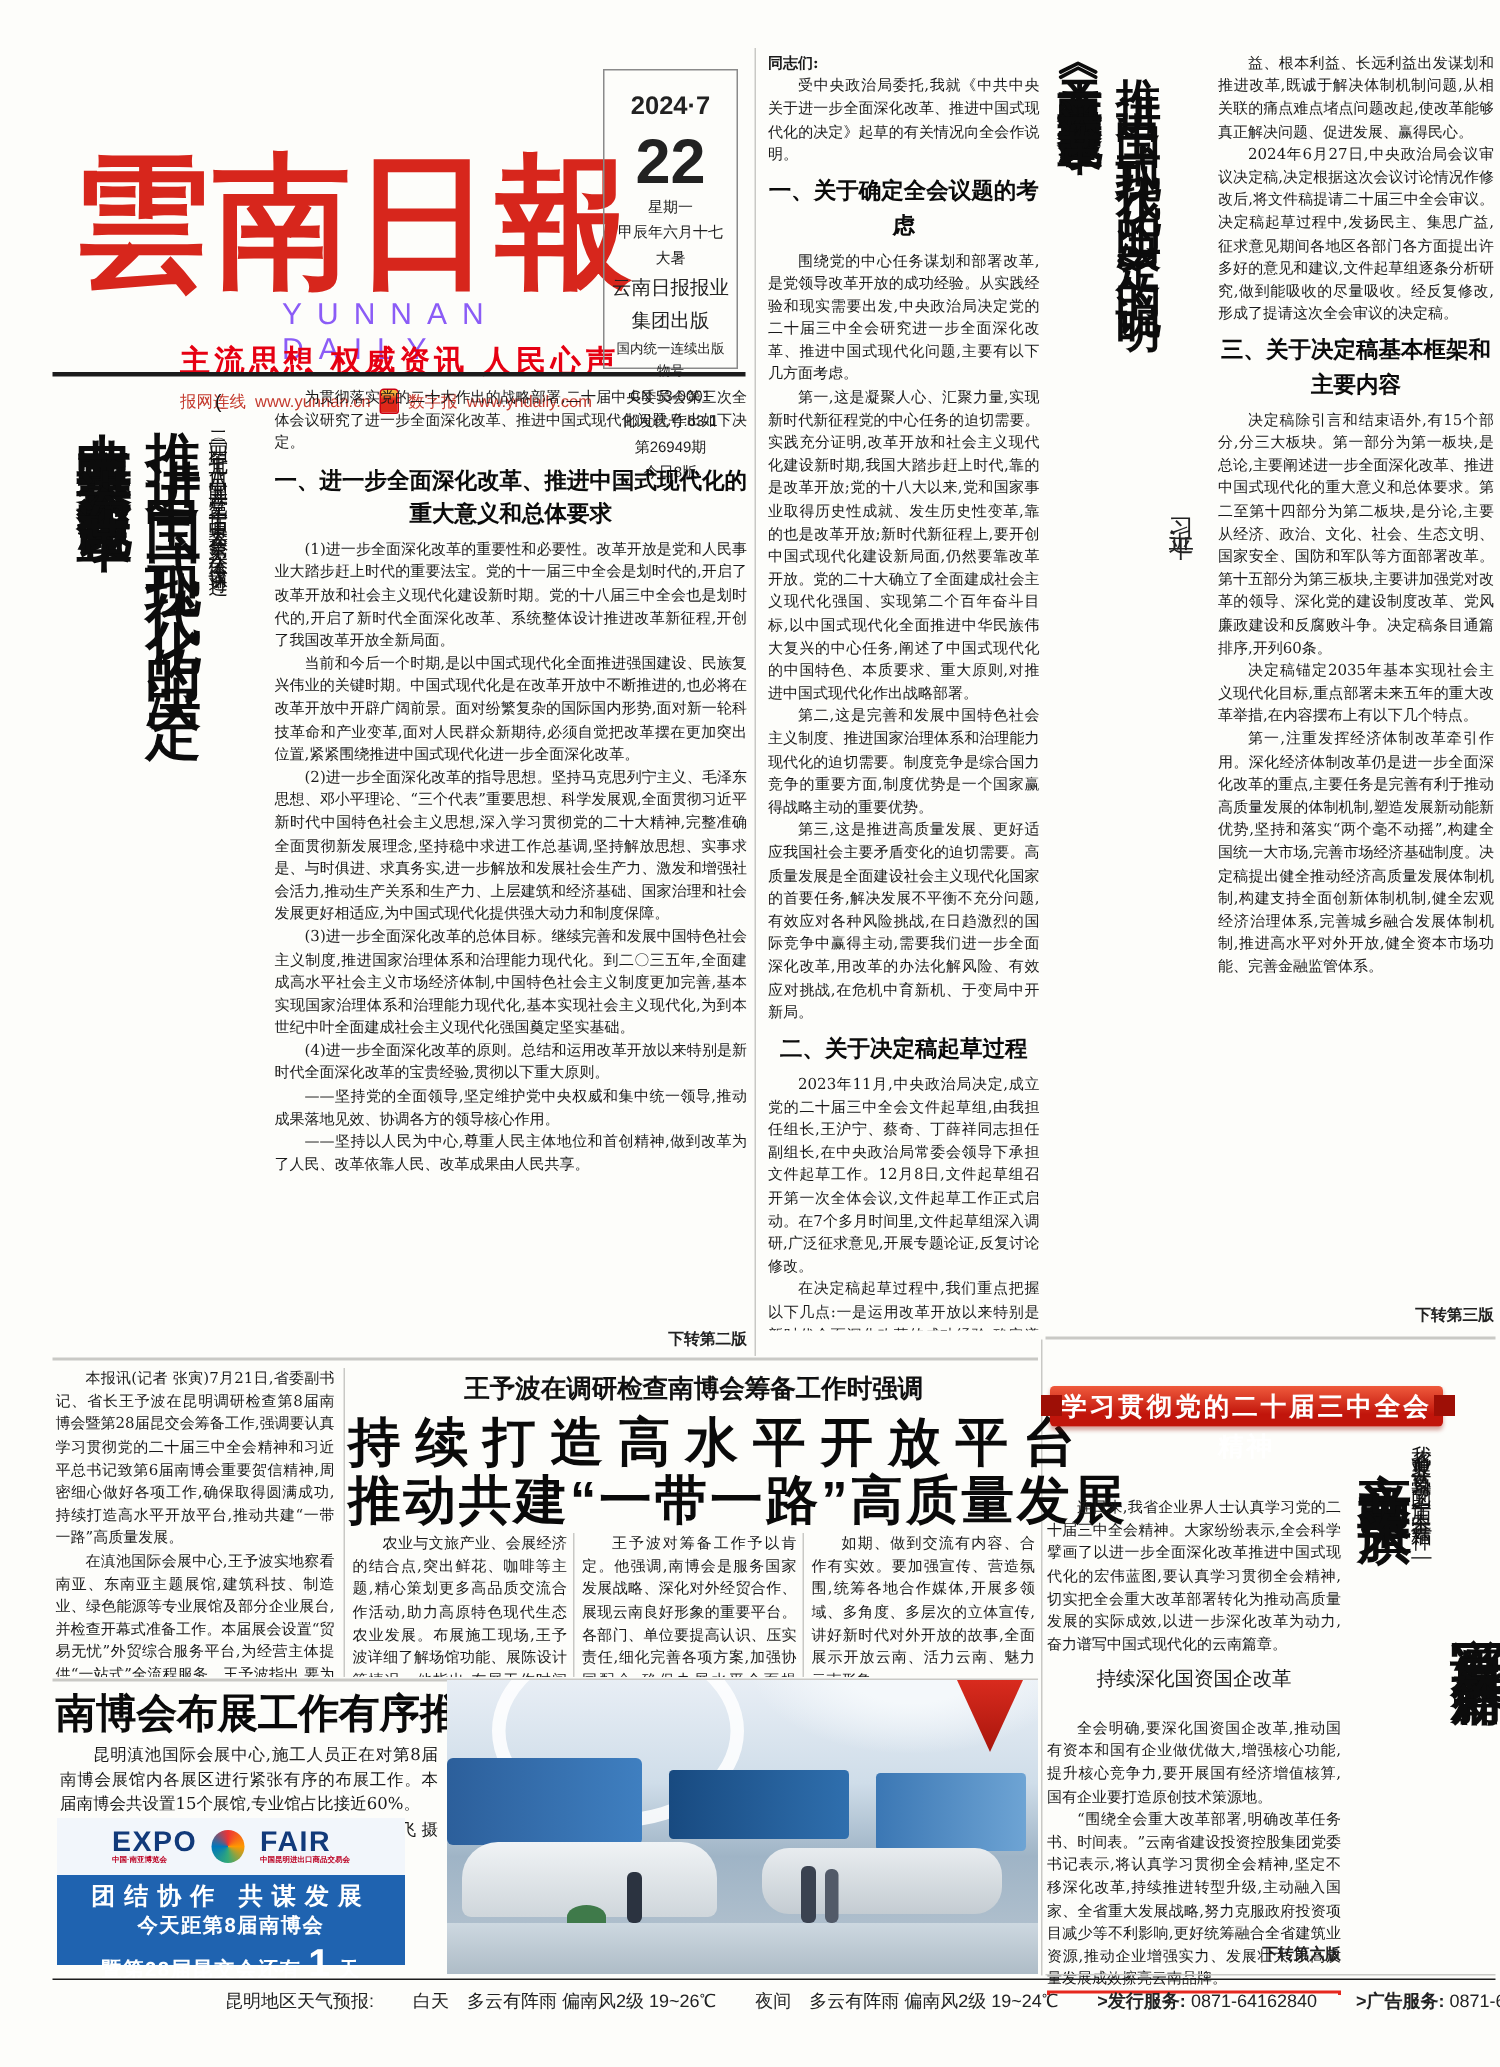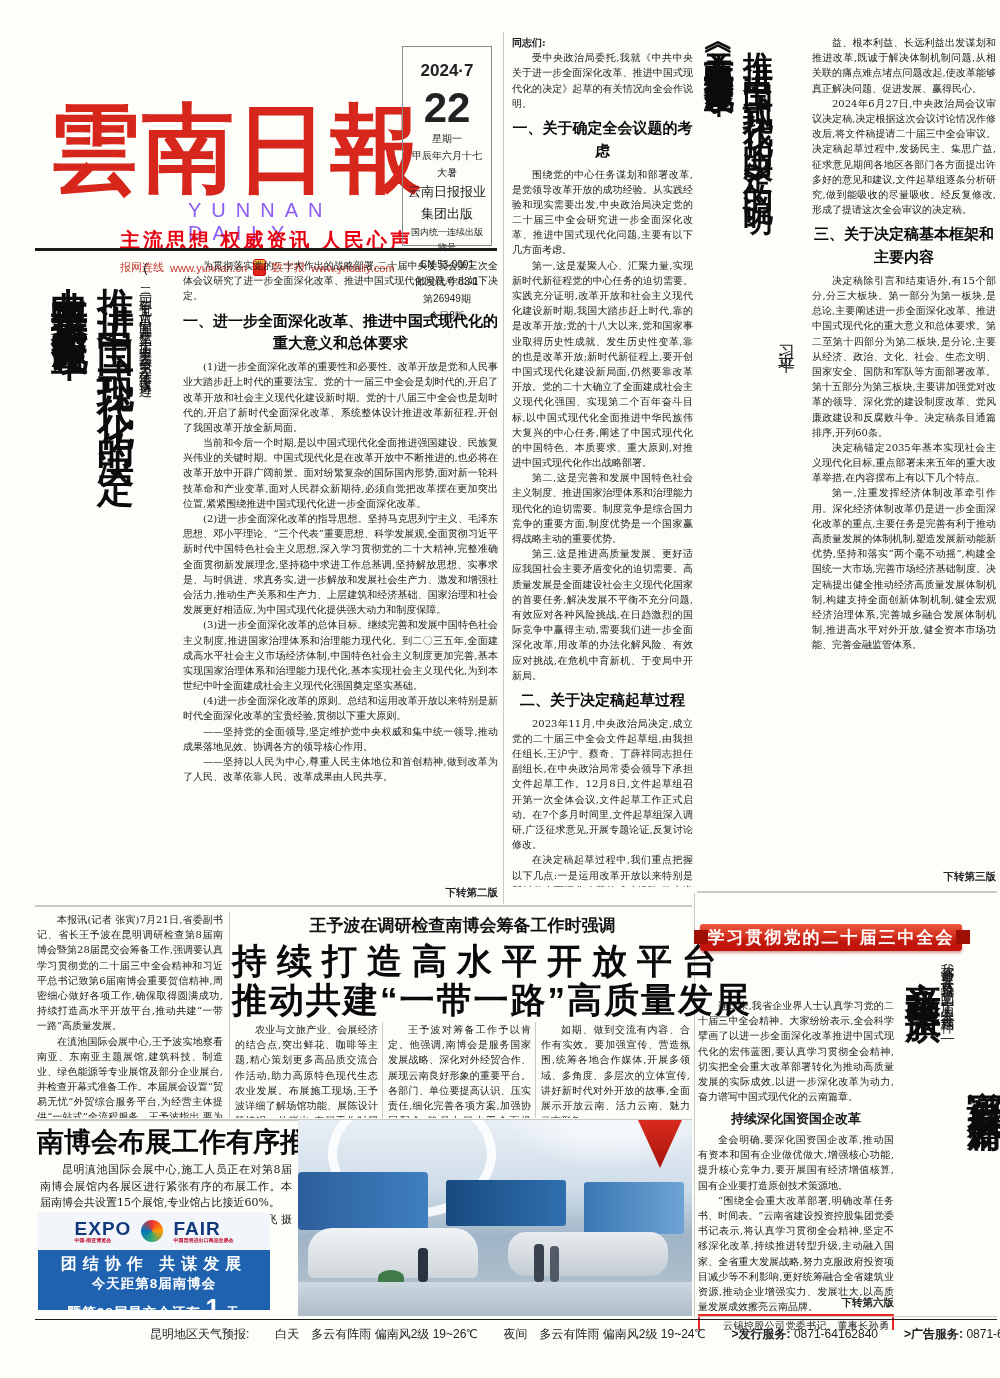--- a/index.html
+++ b/index.html
@@ -30,21 +30,21 @@
   .sechead{font-weight:900;text-align:center;font-size:15px;margin:6px 0 4px;text-indent:0!important;font-family:"Liberation Sans",sans-serif;color:#0b0b0b;}
   .continued{font-size:10.5px;font-weight:700;color:#222;}
   
   .kicker{font-size:17px;font-weight:800;text-align:center;color:#111;}
   .bigline{font-size:35px;font-weight:900;text-align:center;color:#0a0a0a;white-space:nowrap;}
   
   .banner{background:linear-gradient(180deg,#ef5a3c,#c1150b 70%);color:#fff;font-weight:900;font-size:17px;
           text-align:center;line-height:27px;border-radius:3px;letter-spacing:2px;box-shadow:0 2px 3px rgba(150,20,10,.4);}
   .banner-tab{background:#9e0f06;width:14px;height:14px;}
   .redbox{border:2px solid #e6281e;padding:2px 3px;}
-  .subhead2{font-weight:700;font-size:13px;text-align:center;margin:5px 0 3px;text-indent:0!important;font-family:"Liberation Sans",sans-serif;}
+  .subhead2{font-weight:400;font-size:13px;text-align:center;margin:5px 0 16px;text-indent:0!important;font-family:"Liberation Sans",sans-serif;}
   
   .expo-head{font-size:27px;font-weight:900;white-space:nowrap;color:#0a0a0a;}
   .bluebox{background:#1f63b0;box-sizing:border-box;}
   .logo-strip{background:#f2f6fb;height:38px;display:flex;align-items:center;justify-content:center;gap:10px;}
   .brand{color:#123a7a;font-weight:900;font-size:19px;letter-spacing:1px;line-height:1;}
   .brand small{display:block;font-size:5px;color:#b02;letter-spacing:0;}
   .arc{width:22px;height:22px;border-radius:50%;background:conic-gradient(#e33,#f90,#3a7,#07b,#e33);}
   .unity{color:#fff;font-weight:900;font-size:16px;letter-spacing:6px;text-align:center;}
   .count{color:#fff;font-weight:700;font-size:13.5px;text-align:center;letter-spacing:1px;}
   .count b{font-size:26px;font-family:"Liberation Sans",sans-serif;}

